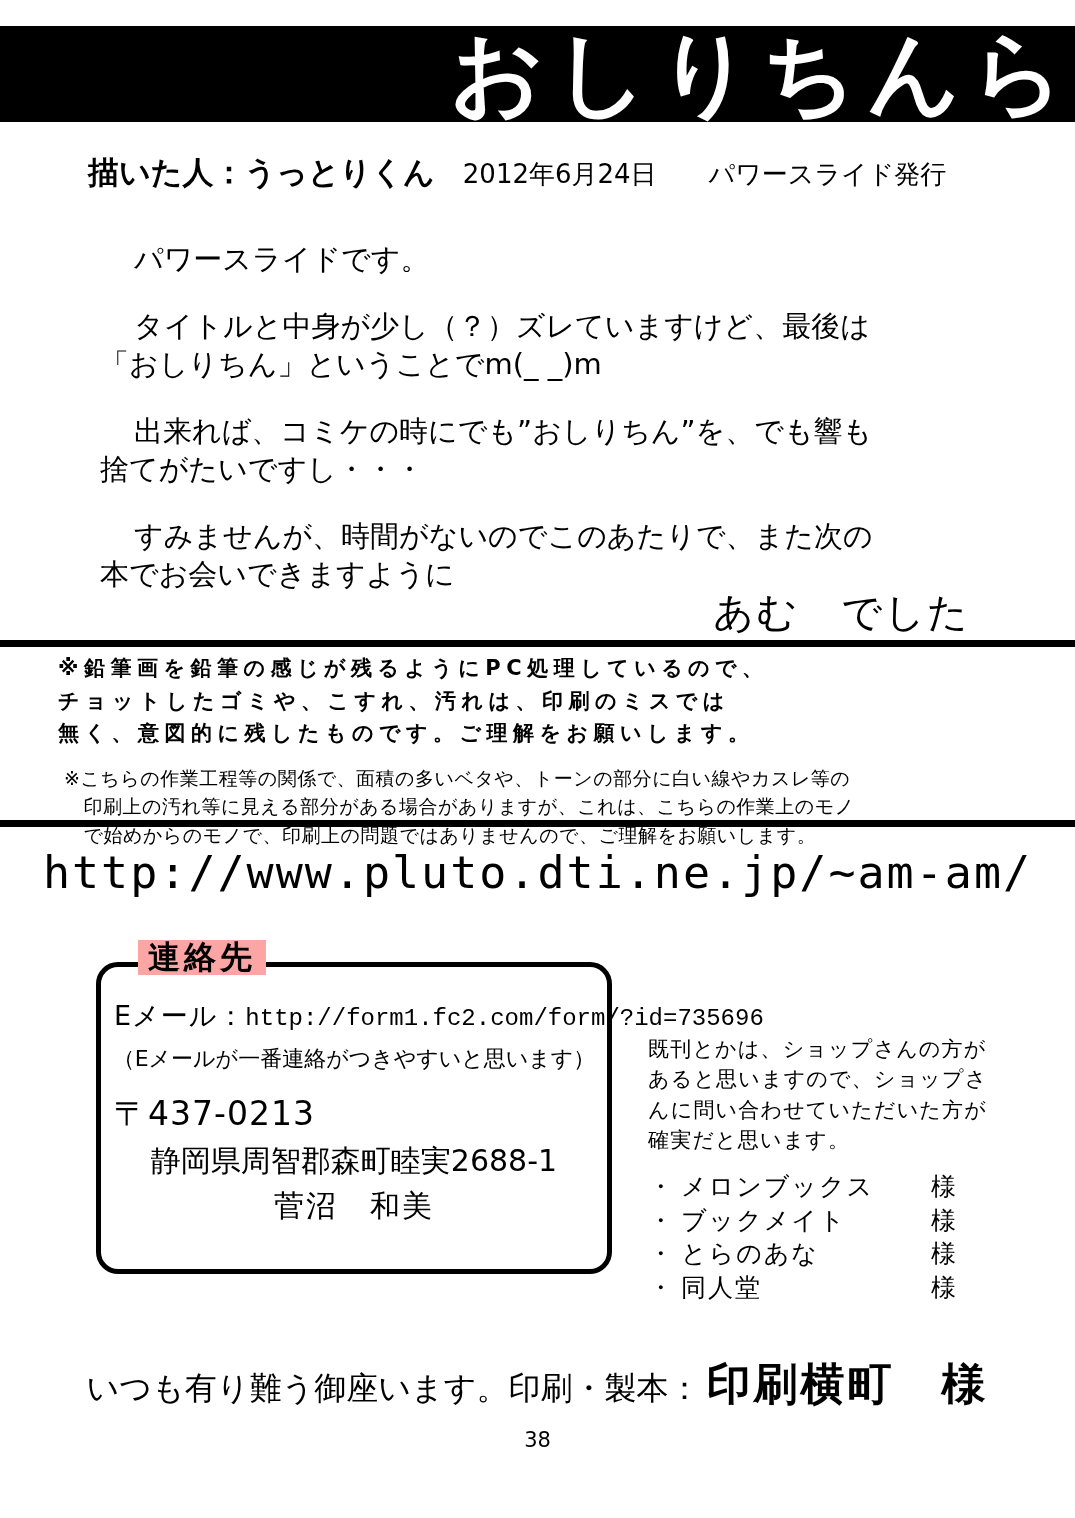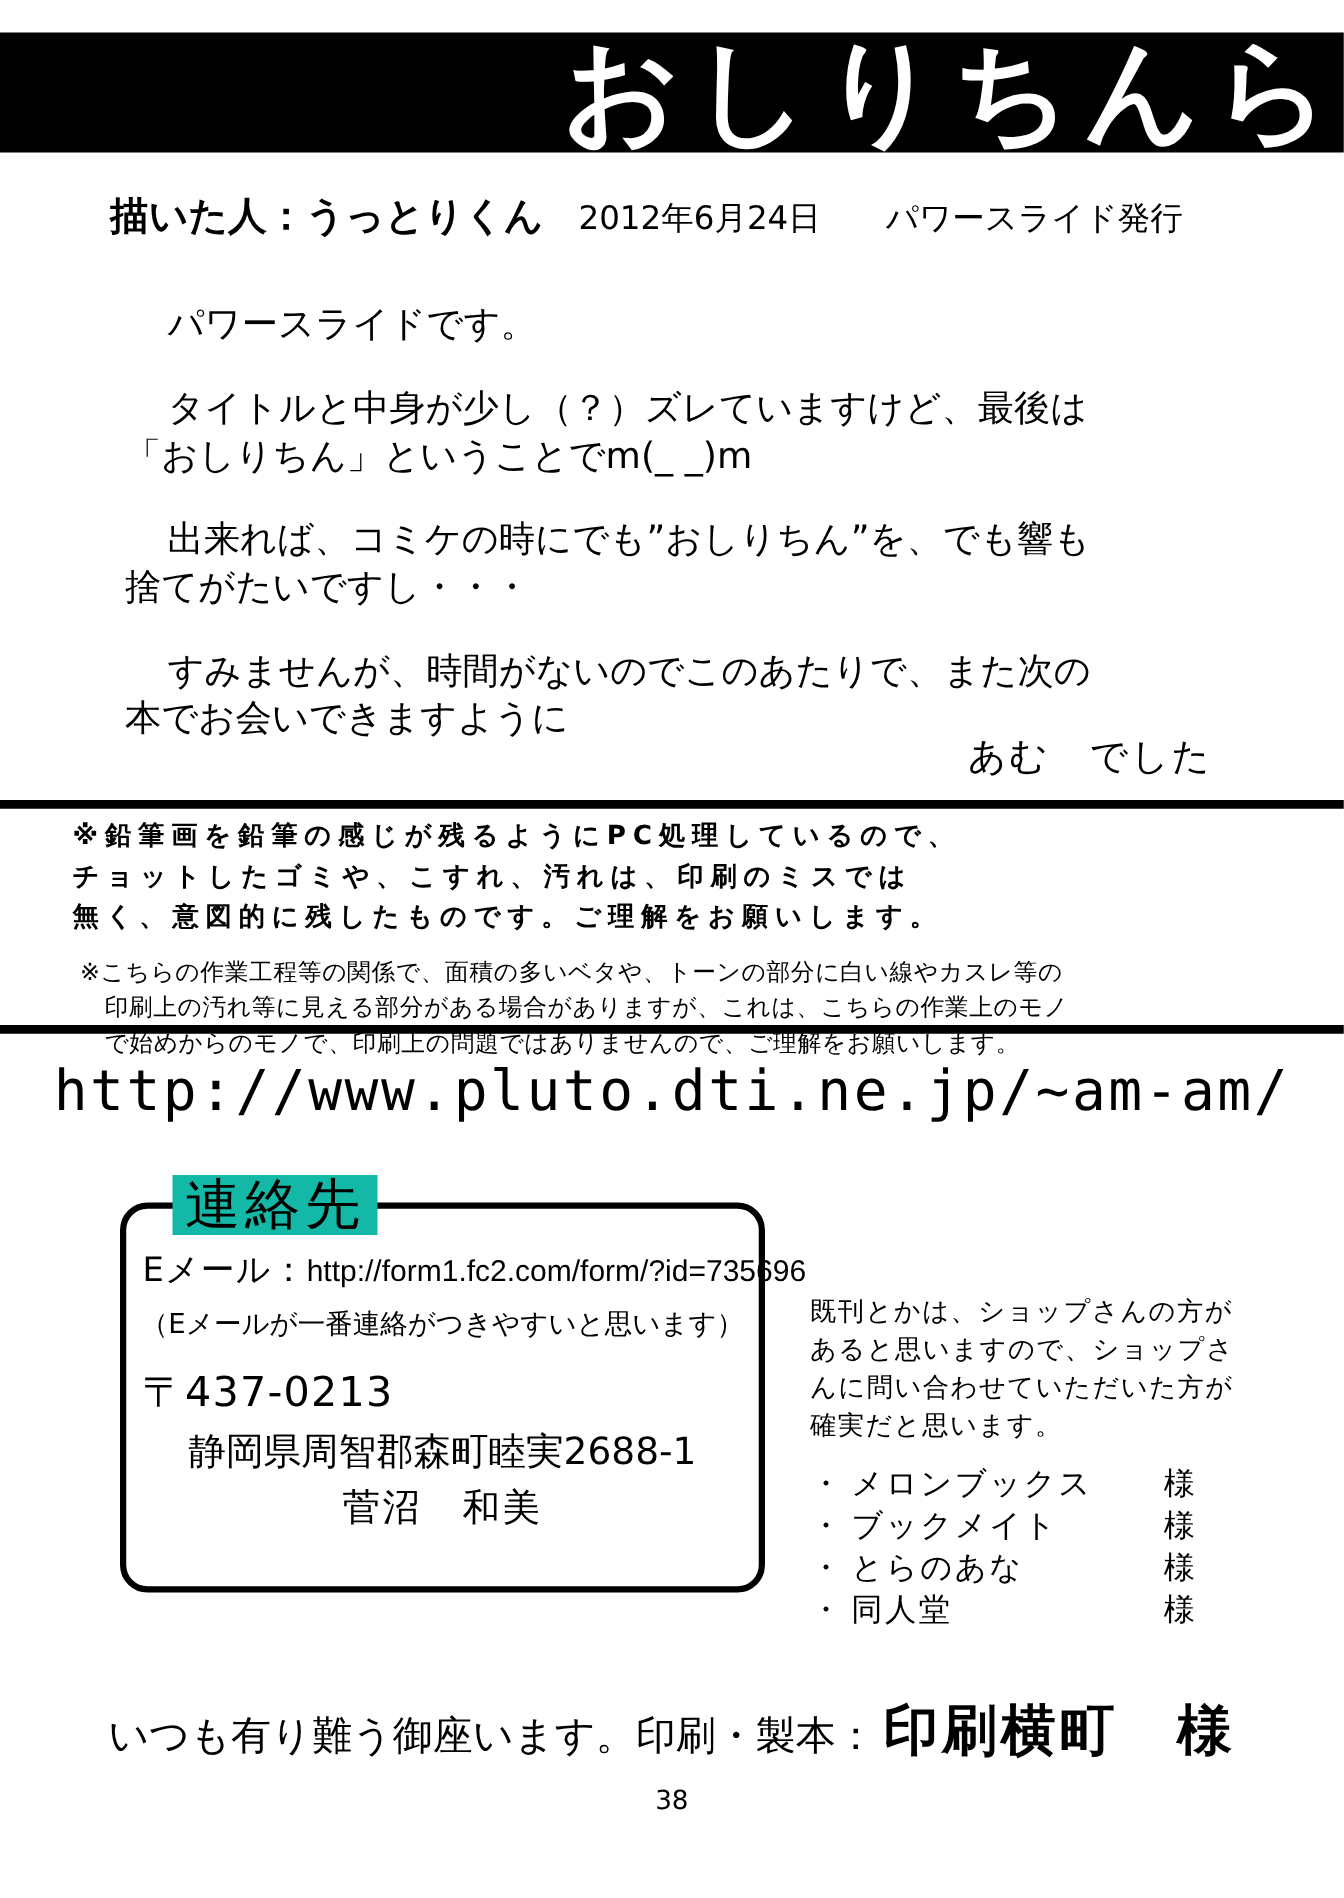--- a/index.html
+++ b/index.html
@@ -74,21 +74,21 @@
     font-size: 29px;
     line-height: 1.33;
     text-indent: 34px;
     white-space: pre-wrap;
   }
 
   .signature {
     position: absolute;
     right: 105px;
     top: 585px;
-    font-size: 30px;
+    font-size: 40px;
     letter-spacing: 2px;
     white-space: nowrap;
   }
 
   
   .rule {
     position: absolute;
     left: 0;
     width: 1075px;
     height: 7px;
@@ -149,44 +149,44 @@
     width: 516px;
     height: 312px;
     border: 5px solid #000000;
     border-radius: 22px;
     box-sizing: border-box;
   }
   .contact-legend {
     position: absolute;
     left: 42px;
     top: 0px;
-    background: #14b8a6;
+    background: #fca5a5;
     padding: 0 10px;
-    font-size: 44px;
-    font-weight: 400;
+    font-size: 32px;
+    font-weight: 700;
     letter-spacing: 4px;
     white-space: nowrap;
     line-height: 1.1;
   }
   .contact-inner {
     position: absolute;
     left: 0;
     top: 58px;
     width: 516px;
     text-align: center;
   }
   .email-row {
     font-size: 27px;
     white-space: nowrap;
     text-align: left;
     padding-left: 18px;
   }
   .email-row .mail-label { letter-spacing: 1px; }
   .email-row .mail-url {
-    font-family: Liberation Sans, sans-serif;
+    font-family: Liberation Mono, monospace;
     font-size: 24px;
   }
   .email-note {
     font-size: 22px;
     margin-top: 10px;
     white-space: nowrap;
   }
   .postal {
     font-size: 33px;
     text-align: left;

